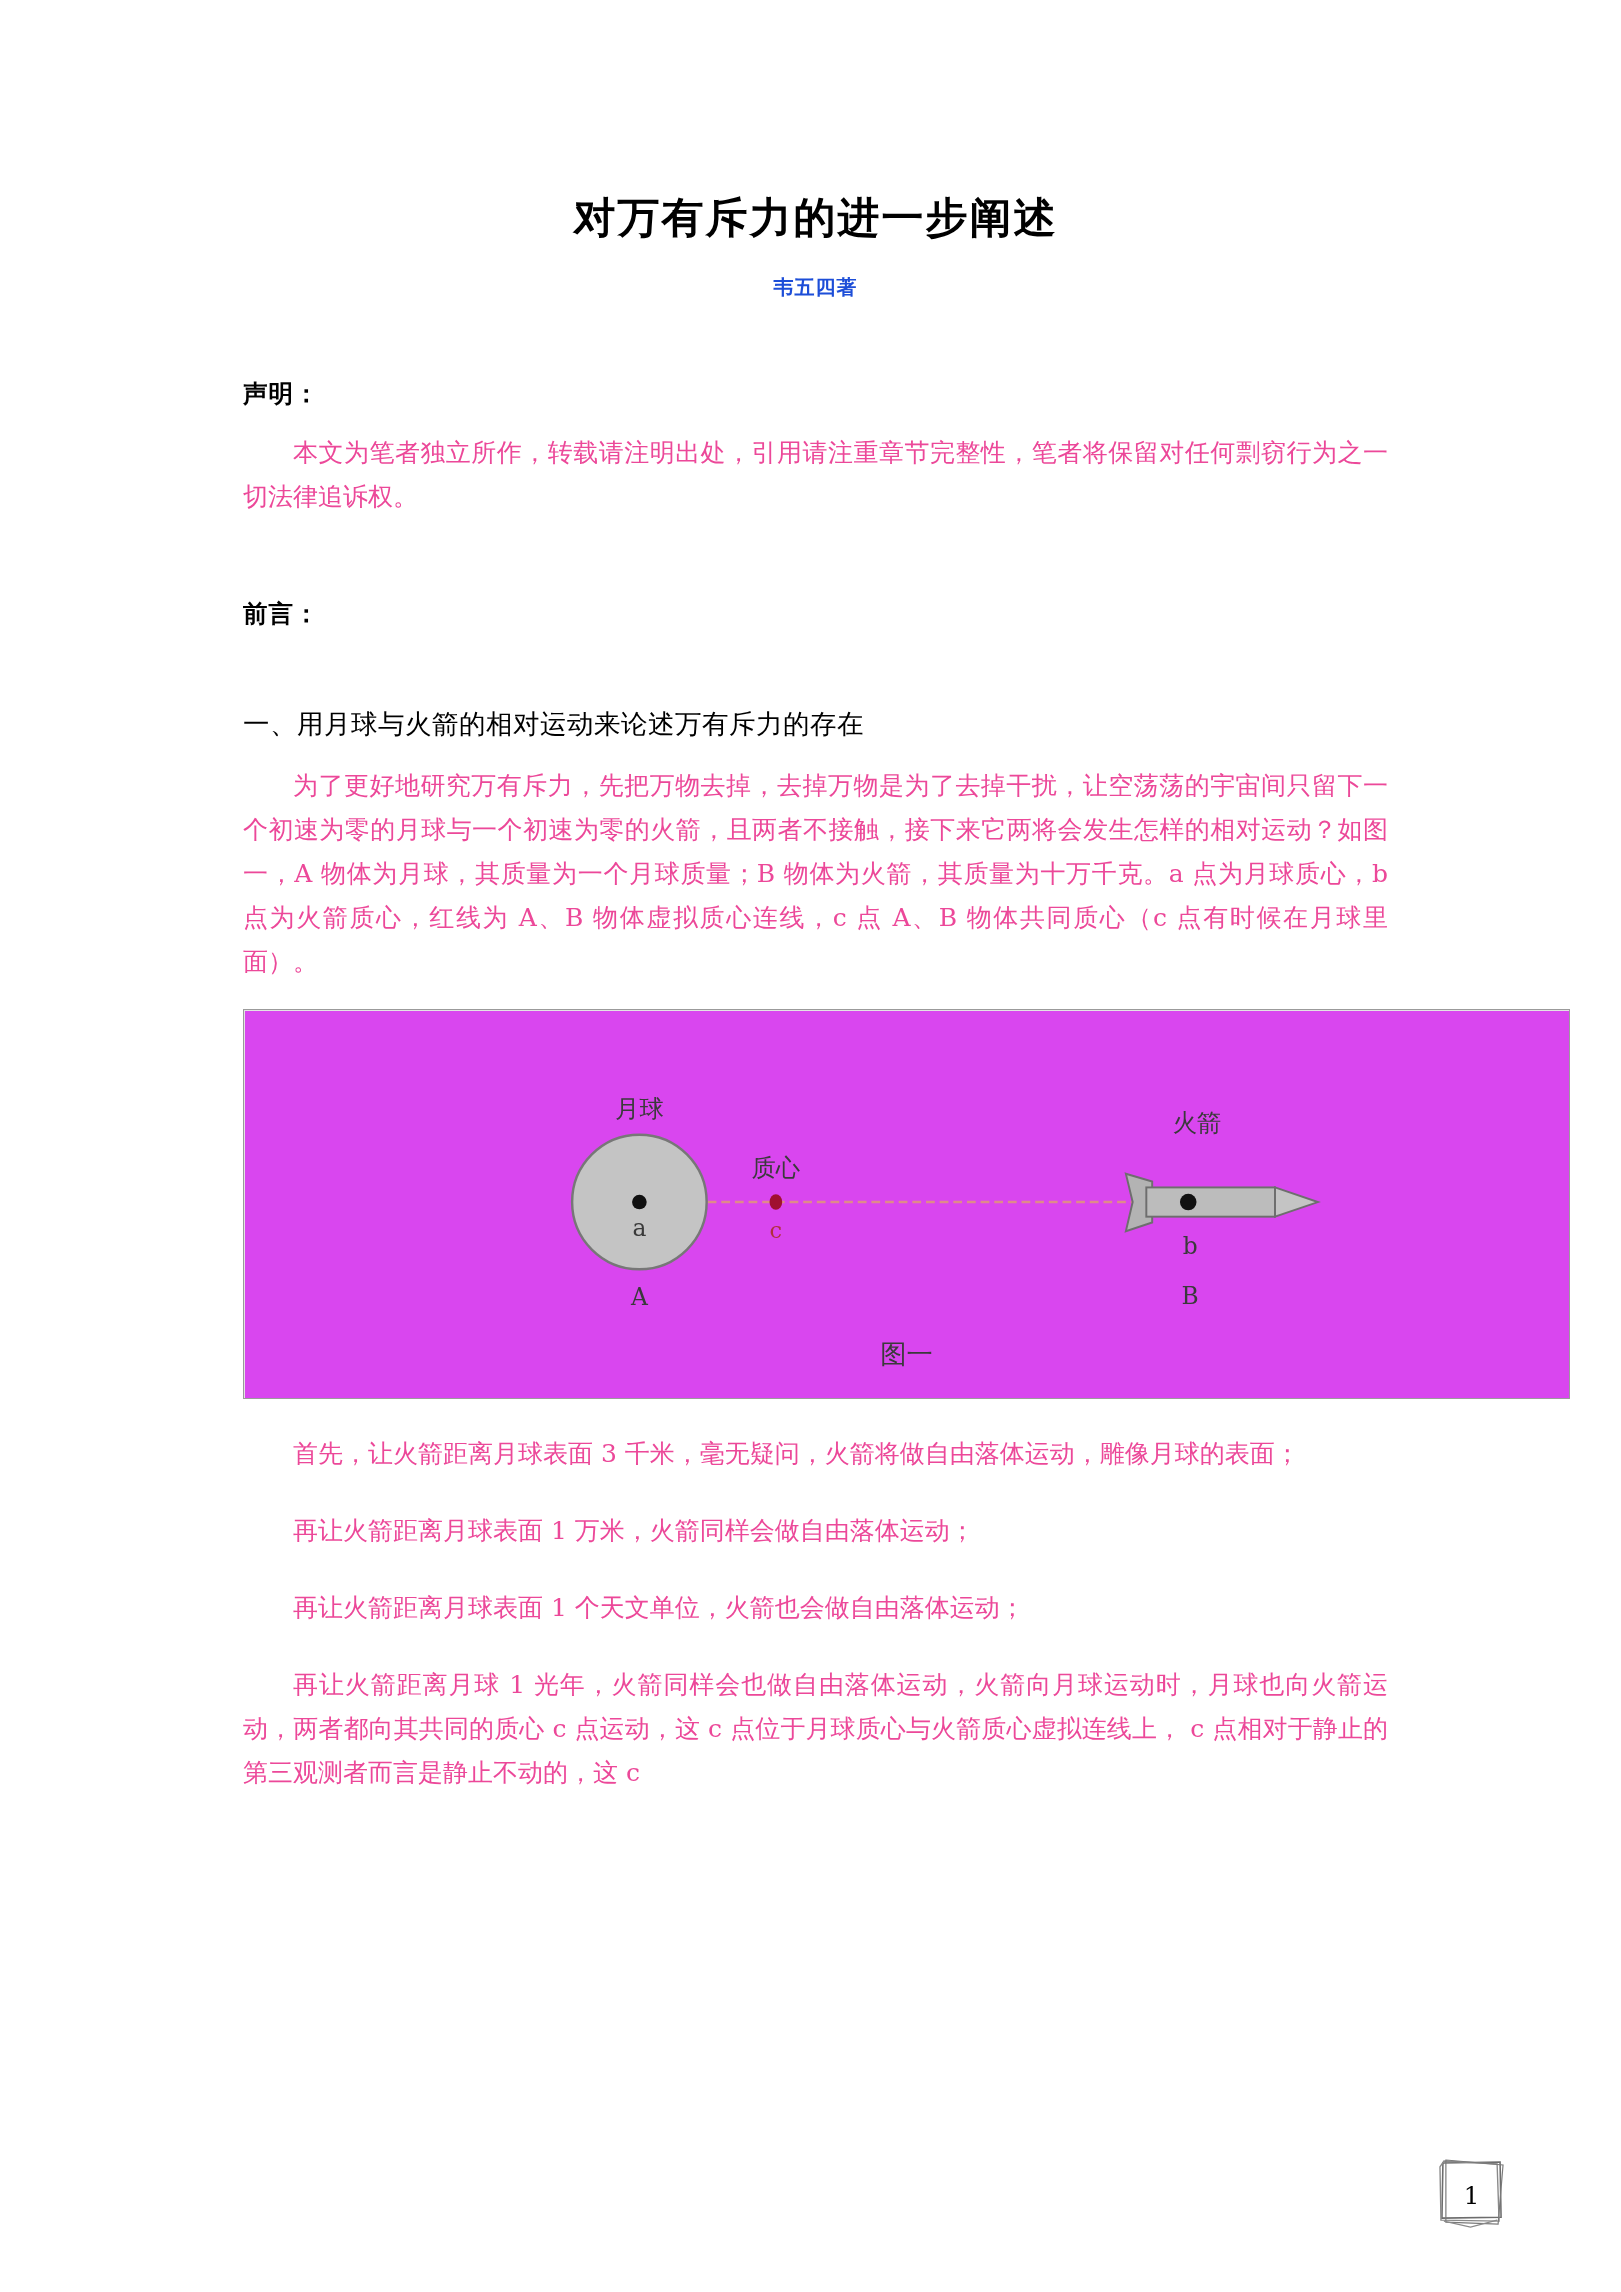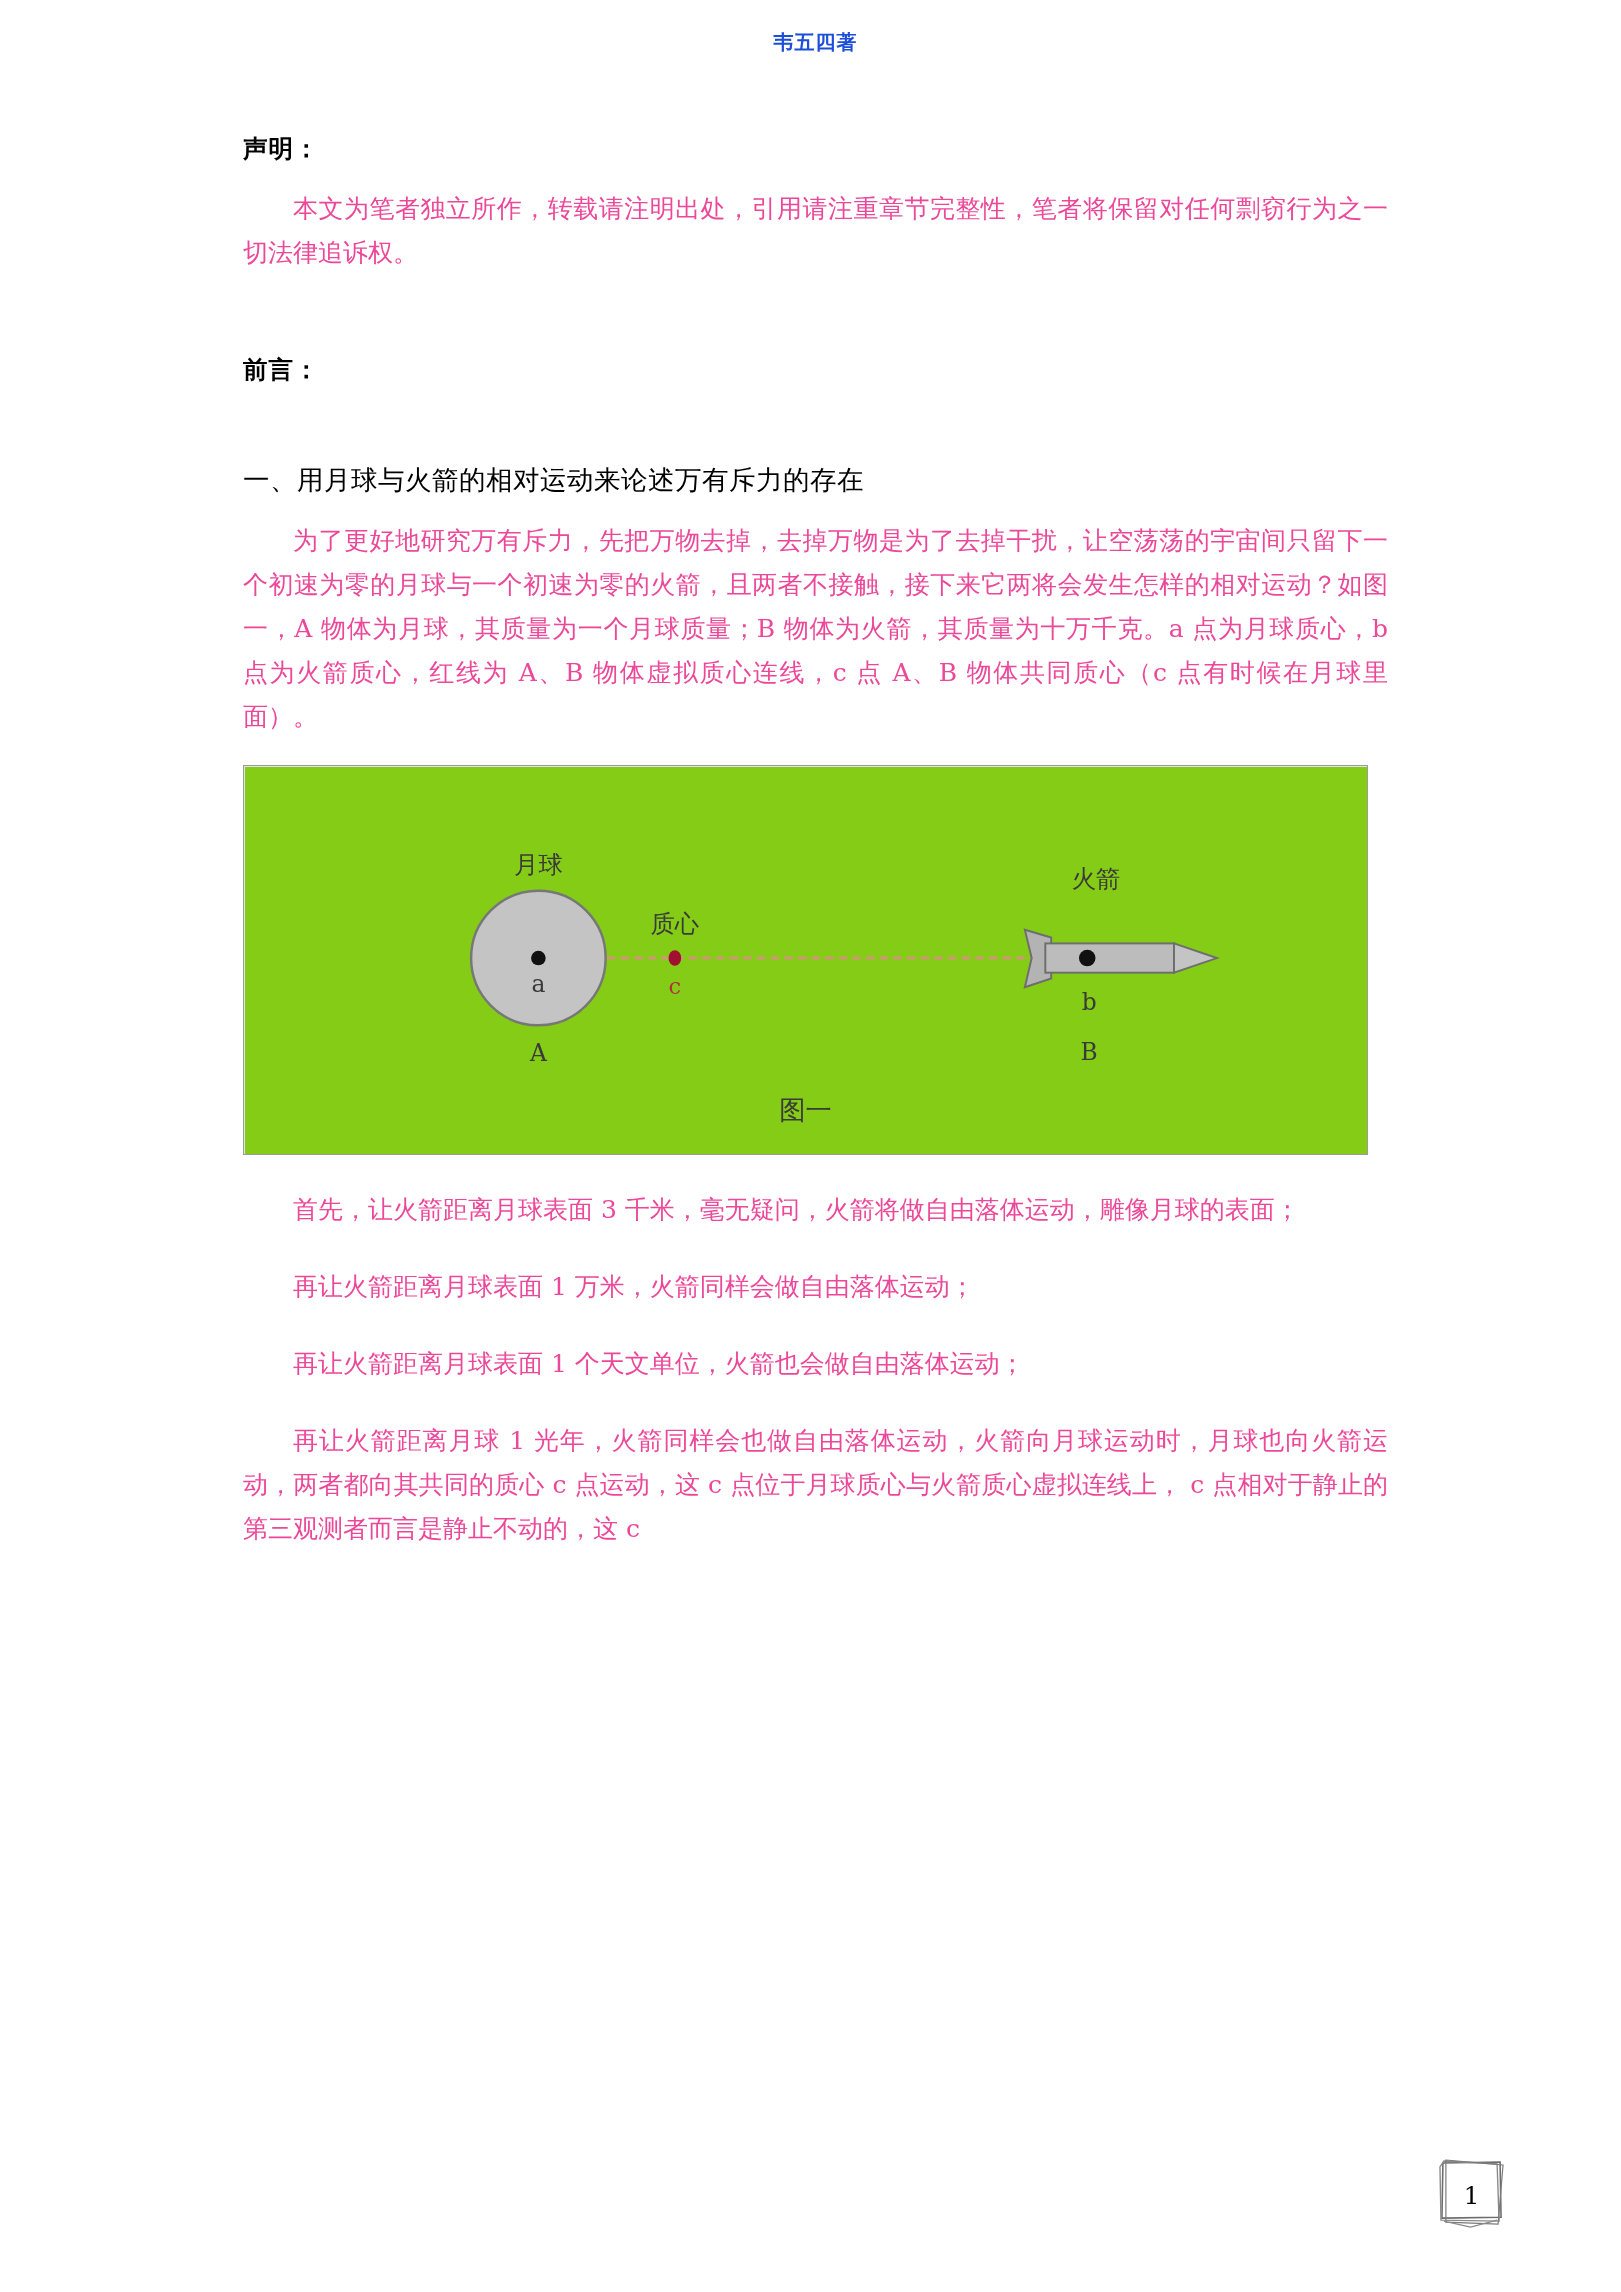--- a/index.html
+++ b/index.html
@@ -90,25 +90,25 @@
     text-align: justify;
     text-justify: inter-ideograph;
     text-indent: 2em;
     color: #ec4899;
   }
   p.gap-lg { padding-top: 33px; }
 
   
   .figure-box {
     margin-top: 25.5px;
-    width: 1125px;
+    width: 1327px;
     height: 390px;
     border: 1px solid #9b9b9b;
     box-shadow: inset 1px 1px 0 #e3e3e3;
-    background: #84cc16;
+    background: #d946ef;
     position: relative;
     box-sizing: border-box;
   }
   .figure-svg {
     position: absolute;
     left: 0;
     top: 0;
     width: 100%;
     height: 100%;
     display: block;
@@ -151,20 +151,21 @@
     color: #000;
   }
 </style>
 </head>
 <body>
 
 <div class="page">
 
   <div class="content">
 
+    <h1 class="doc-title">对万有斥力的进一步阐述</h1>
 
     <div class="doc-author">韦五四著</div>
 
     <h2 class="h-block h-declaration">声明：</h2>
     <p class="body">本文为笔者独立所作，转载请注明出处，引用请注重章节完整性，笔者将保留对任何剽窃行为之一切法律追诉权。</p>
 
     <h2 class="h-block h-preface">前言：</h2>
 
     <h2 class="h-section">一、用月球与火箭的相对运动来论述万有斥力的存在</h2>
 

